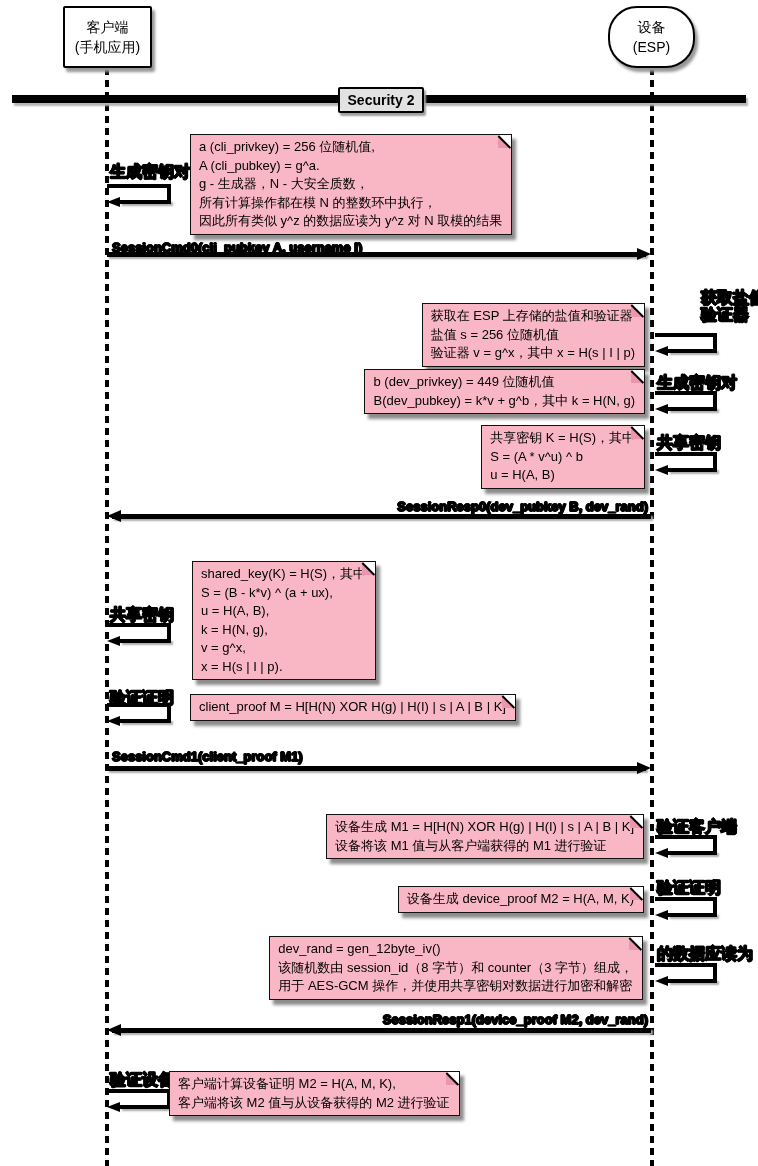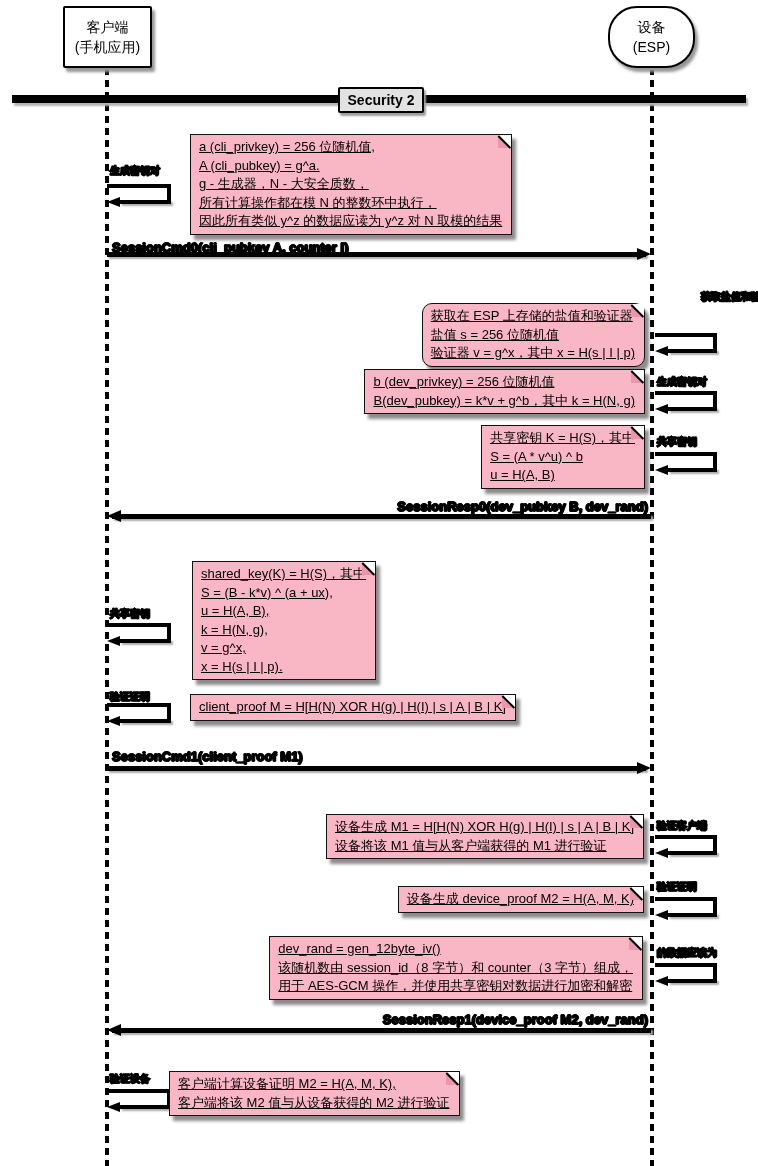--- a/index.html
+++ b/index.html
@@ -26,21 +26,21 @@
     box-sizing:border-box;box-shadow:2px 3px 2px #9f9f9f;border-radius:2px;
     display:flex;align-items:center;justify-content:center;font-size:14px;font-weight:600;text-align:right;
   }
   
   .slabel,.mlabel{
     position:absolute;font-weight:bold;color:#000;
     -webkit-text-stroke:1.3px #000;
     text-shadow:1px 0 #000,-1px 0 #000,0 1px #000,0 -1px #000;
     white-space:nowrap;
   }
-  .slabel{font-size:10px;line-height:17px;width:max-content;font-family:Liberation Mono, monospace;}
+  .slabel{font-size:16px;line-height:17px;width:max-content;}
   .slabel.wrap{white-space:normal;width:88px;}
   .mlabel{font-size:13px;line-height:15px;width:max-content;}
   .mlabel.ralign{text-align:right;}
   
   .mline{position:absolute;height:5px;background:#000;box-shadow:2px 2px 2px #ababab;}
   .mhead-r{position:absolute;width:0;height:0;border-top:6px solid transparent;border-bottom:6px solid transparent;border-left:14px solid #000;}
   .mhead-l{position:absolute;width:0;height:0;border-top:6px solid transparent;border-bottom:6px solid transparent;border-right:14px solid #000;}
   
   .loop{position:absolute;height:20px;}
   .loop i{position:absolute;display:block;background:#000;}
@@ -48,21 +48,21 @@
   .loop .l-right{right:0;top:0;bottom:0;width:4px;}
   .loop .l-bot{left:13px;right:0;bottom:0;height:4px;box-shadow:2px 2px 2px #ababab;}
   .loop .l-head{left:0;bottom:-3px;width:0;height:0;background:none;
     border-top:5px solid transparent;border-bottom:5px solid transparent;border-right:13px solid #000;}
   
   .note{
     position:absolute;background:#f9b7c5;border:1.6px solid #111;
     box-shadow:4px 5px 3px #8d8d8d;width:max-content;
     padding:3px 9px 3px 8px;
   }
-  .ntext{display:block;white-space:pre;font-size:13px;line-height:18.5px;text-decoration:underline;}
+  .ntext{display:block;white-space:pre;font-size:13px;line-height:18.5px;}
   .fold{position:absolute;top:0;right:0;width:13px;height:13px;}
   .fold::before{content:"";position:absolute;top:0;right:0;border-style:solid;border-width:0 13px 13px 0;border-color:#fff #fff #ec96ad #ec96ad;}
   .fold::after{content:"";position:absolute;left:-2px;top:5.7px;width:17px;height:1.6px;background:#000;transform:rotate(45deg);}
 </style>
 </head>
 <body>
 
 <div class="canvas">
 
   <div class="lifeline" style="left:105px;"></div>
@@ -92,50 +92,50 @@
 
   <div class="note" style="left:190px;top:134px;">
     <span class="fold"></span>
     <span class="ntext">a (cli_privkey) = 256 位随机值,
 A (cli_pubkey) = g^a.
 g - 生成器，N - 大安全质数，
 所有计算操作都在模 N 的整数环中执行，
 因此所有类似 y^z 的数据应读为 y^z 对 N 取模的结果</span>
   </div>
 
-  <div class="mlabel" style="left:112px;top:240px;">SessionCmd0(cli_pubkey A, counter I)</div>
+  <div class="mlabel" style="left:112px;top:240px;">SessionCmd0(cli_pubkey A, username I)</div>
   <div class="mline" style="left:107px;top:252px;width:539px;"></div>
   <div class="mhead-r" style="left:637px;top:248px;"></div>
 
   <div class="slabel wrap" style="left:657px;top:289px;margin-left:44px;">获取盐值和验证器</div>
   <div class="loop" style="left:655px;top:333px;width:62px;">
       <i class="l-top"></i>
       <i class="l-right"></i>
       <i class="l-bot"></i>
       <i class="l-head"></i>
     </div>
 
-  <div class="note" style="right:113px;top:303px;border-radius:10px;">
+  <div class="note" style="right:113px;top:303px;">
     <span class="fold"></span>
     <span class="ntext">获取在 ESP 上存储的盐值和验证器
 盐值 s = 256 位随机值
 验证器 v = g^x，其中 x = H(s | I | p)</span>
   </div>
 
   <div class="slabel" style="left:657px;top:374px;">生成密钥对</div>
   <div class="loop" style="left:655px;top:391px;width:62px;">
       <i class="l-top"></i>
       <i class="l-right"></i>
       <i class="l-bot"></i>
       <i class="l-head"></i>
     </div>
 
   <div class="note" style="right:113px;top:369px;">
     <span class="fold"></span>
-    <span class="ntext">b (dev_privkey) = 256 位随机值
+    <span class="ntext">b (dev_privkey) = 449 位随机值
 B(dev_pubkey) = k*v + g^b，其中 k = H(N, g)</span>
   </div>
 
   <div class="slabel" style="left:657px;top:434px;">共享密钥</div>
   <div class="loop" style="left:655px;top:452px;width:62px;">
       <i class="l-top"></i>
       <i class="l-right"></i>
       <i class="l-bot"></i>
       <i class="l-head"></i>
     </div>

